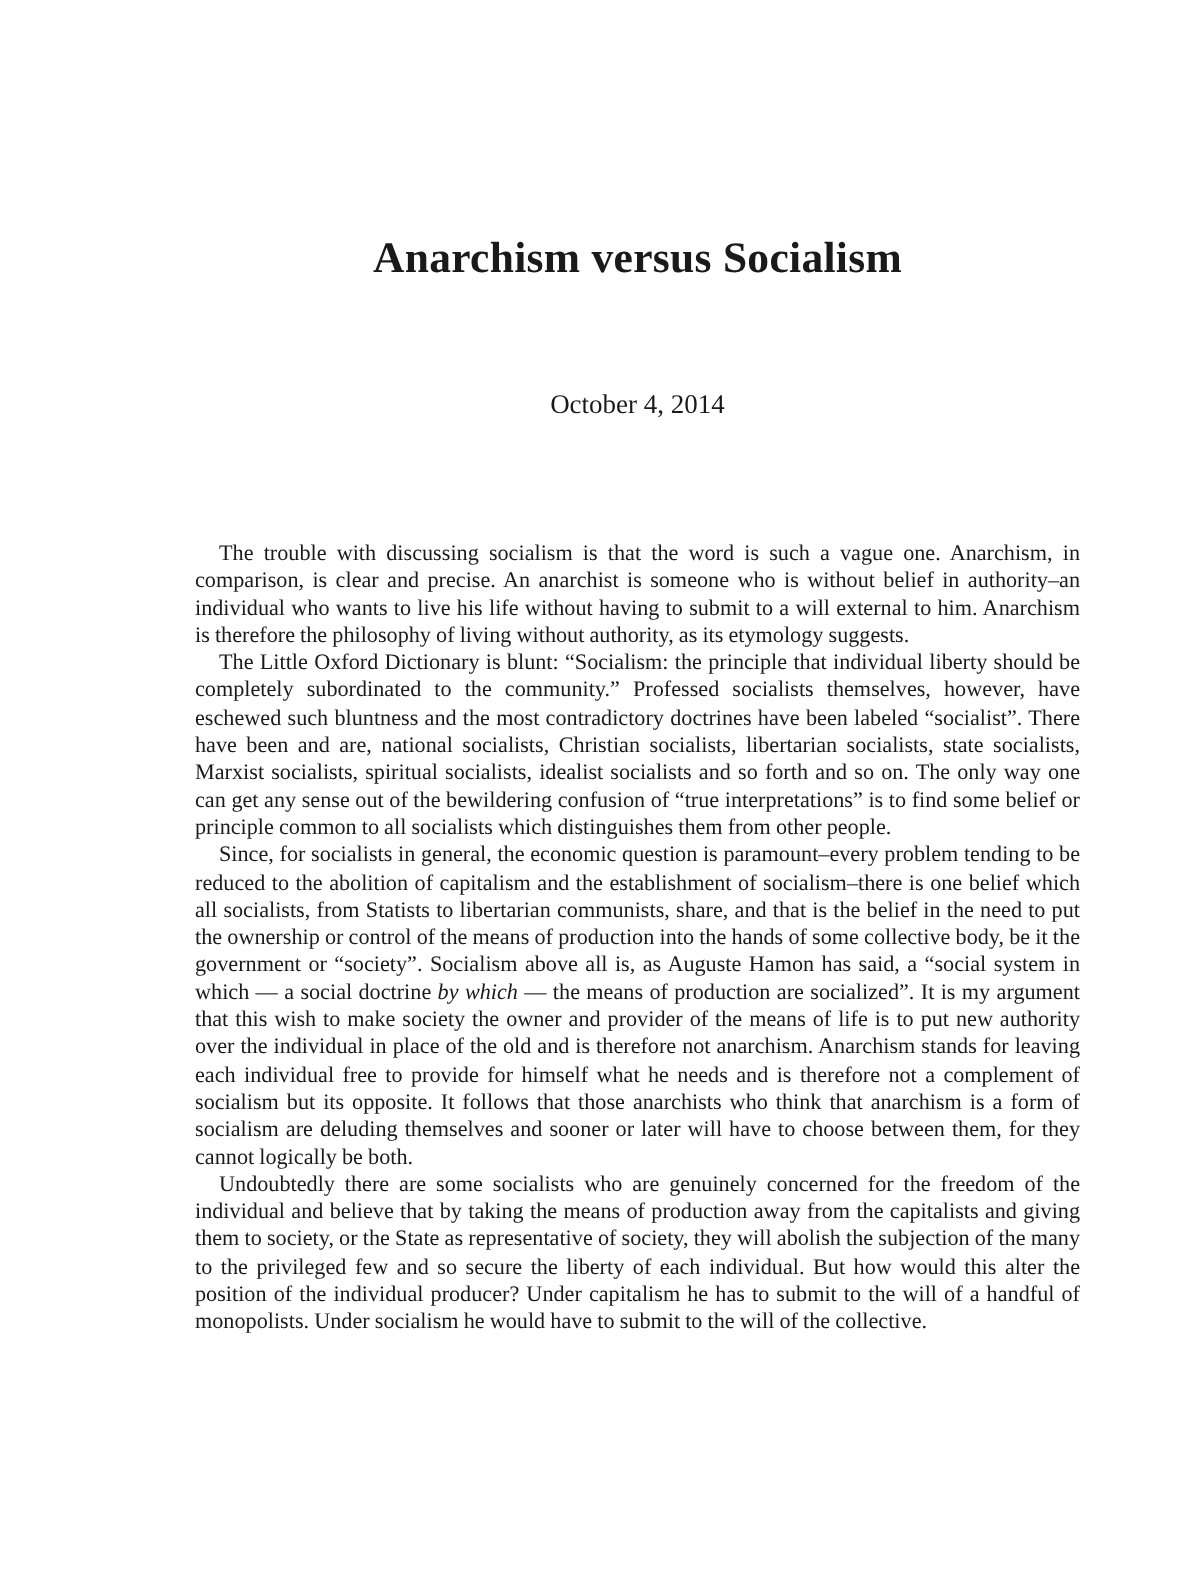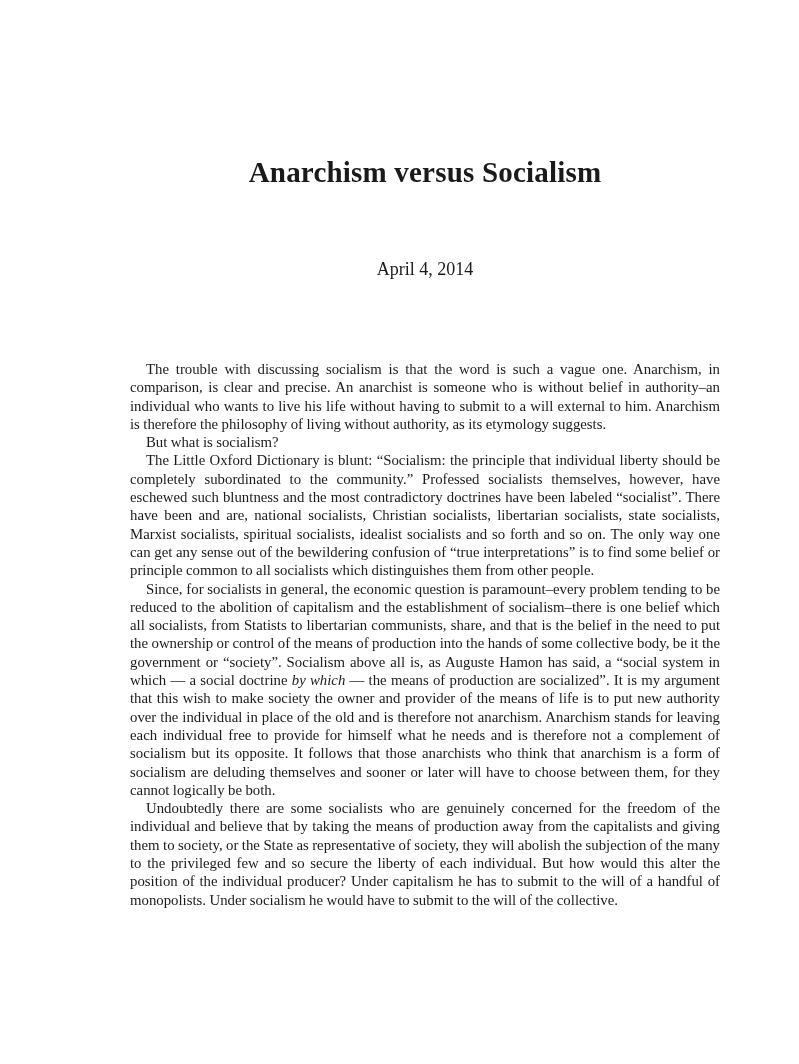--- a/index.html
+++ b/index.html
@@ -61,21 +61,20 @@
       text-indent: 16px;
     }
     .doc-body em {
     }
   </style>
 </head>
 <body>
 
 <div class="page">
   <h1 class="doc-title">Anarchism versus Socialism</h1>
-  <div class="doc-date">April 4, 2014</div>
+  <div class="doc-date">October 4, 2014</div>
   <div class="doc-body">
       <p><span>The trouble with discussing socialism is that the word is such a vague one. Anarchism, in comparison, is clear and precise. An anarchist is someone who is without belief in authority–an individual who wants to live his life without having to submit to a will external to him. Anarchism is therefore the philosophy of living without authority, as its etymology suggests.</span></p>
-      <p><span>But what is socialism?</span></p>
       <p><span>The Little Oxford Dictionary is blunt: “Socialism: the principle that individual liberty should be completely subordinated to the community.” Professed socialists themselves, however, have eschewed such bluntness and the most contradictory doctrines have been labeled “socialist”. There have been and are, national socialists, Christian socialists, libertarian socialists, state socialists, Marxist socialists, spiritual socialists, idealist socialists and so forth and so on. The only way one can get any sense out of the bewildering confusion of “true interpretations” is to find some belief or principle common to all socialists which distinguishes them from other people.</span></p>
       <p><span>Since, for socialists in general, the economic question is paramount–every problem tending to be reduced to the abolition of capitalism and the establishment of socialism–there is one belief which all socialists, from Statists to libertarian communists, share, and that is the belief in the need to put the ownership or control of the means of production into the hands of some collective body, be it the government or “society”. Socialism above all is, as Auguste Hamon has said, a “social system in which — a social doctrine </span><em>by which</em><span> — the means of production are socialized”. It is my argument that this wish to make society the owner and provider of the means of life is to put new authority over the individual in place of the old and is therefore not anarchism. Anarchism stands for leaving each individual free to provide for himself what he needs and is therefore not a complement of socialism but its opposite. It follows that those anarchists who think that anarchism is a form of socialism are deluding themselves and sooner or later will have to choose between them, for they cannot logically be both.</span></p>
       <p><span>Undoubtedly there are some socialists who are genuinely concerned for the freedom of the individual and believe that by taking the means of production away from the capitalists and giving them to society, or the State as representative of society, they will abolish the subjection of the many to the privileged few and so secure the liberty of each individual. But how would this alter the position of the individual producer? Under capitalism he has to submit to the will of a handful of monopolists. Under socialism he would have to submit to the will of the collective.</span></p>
     </div>
 </div>
 
 </body></html>

